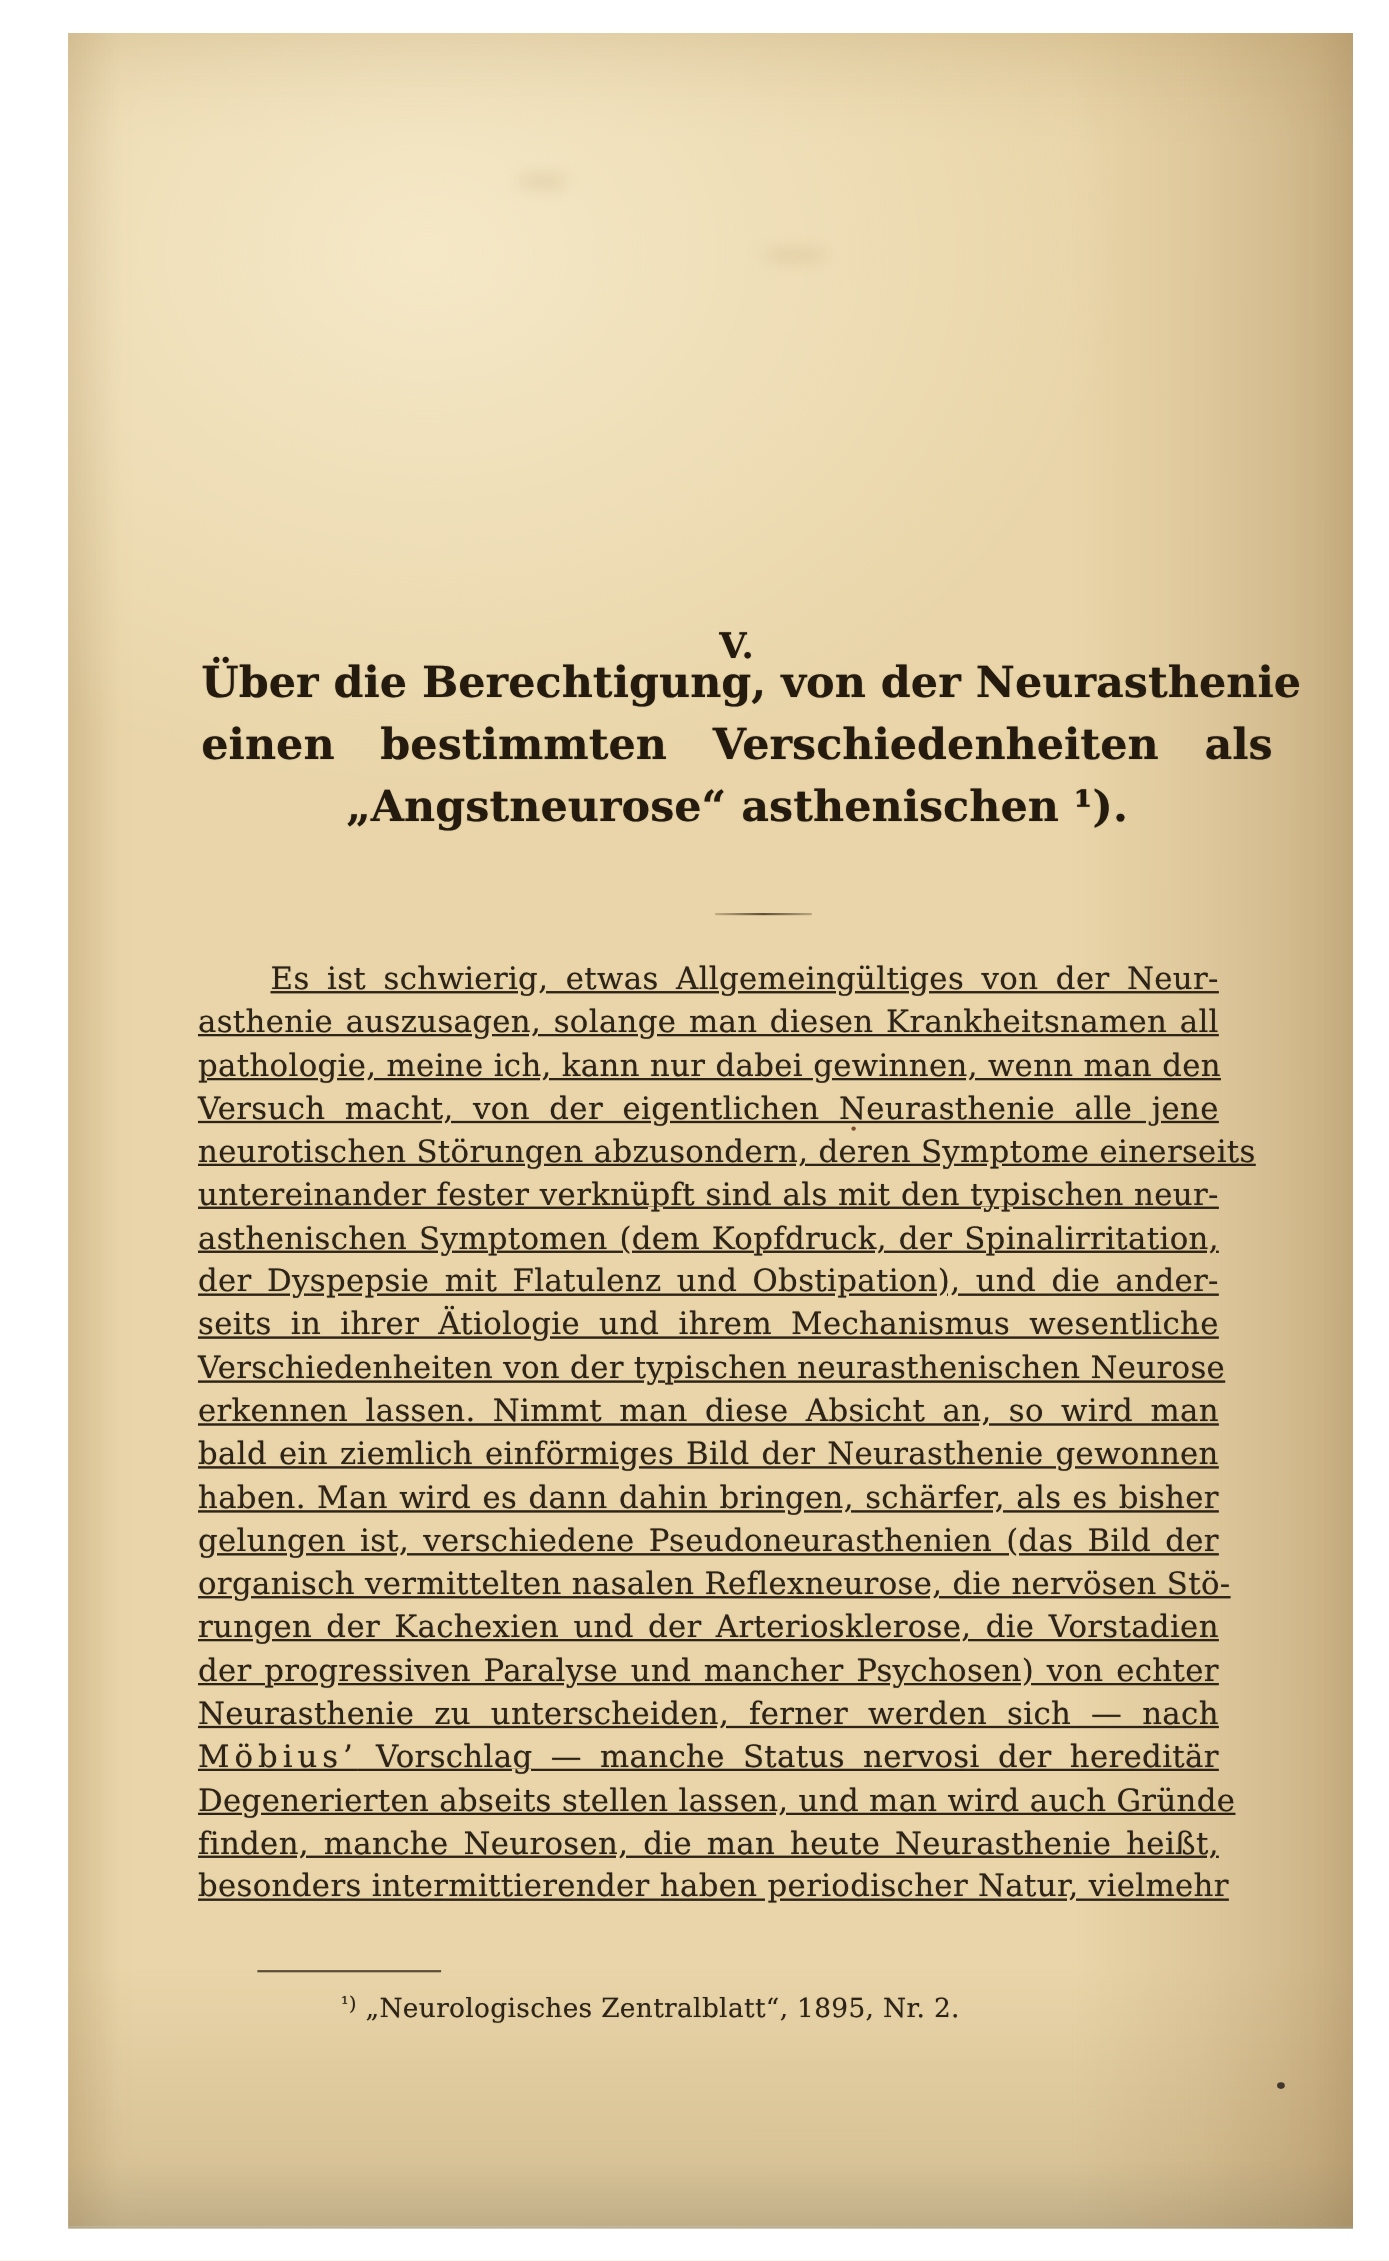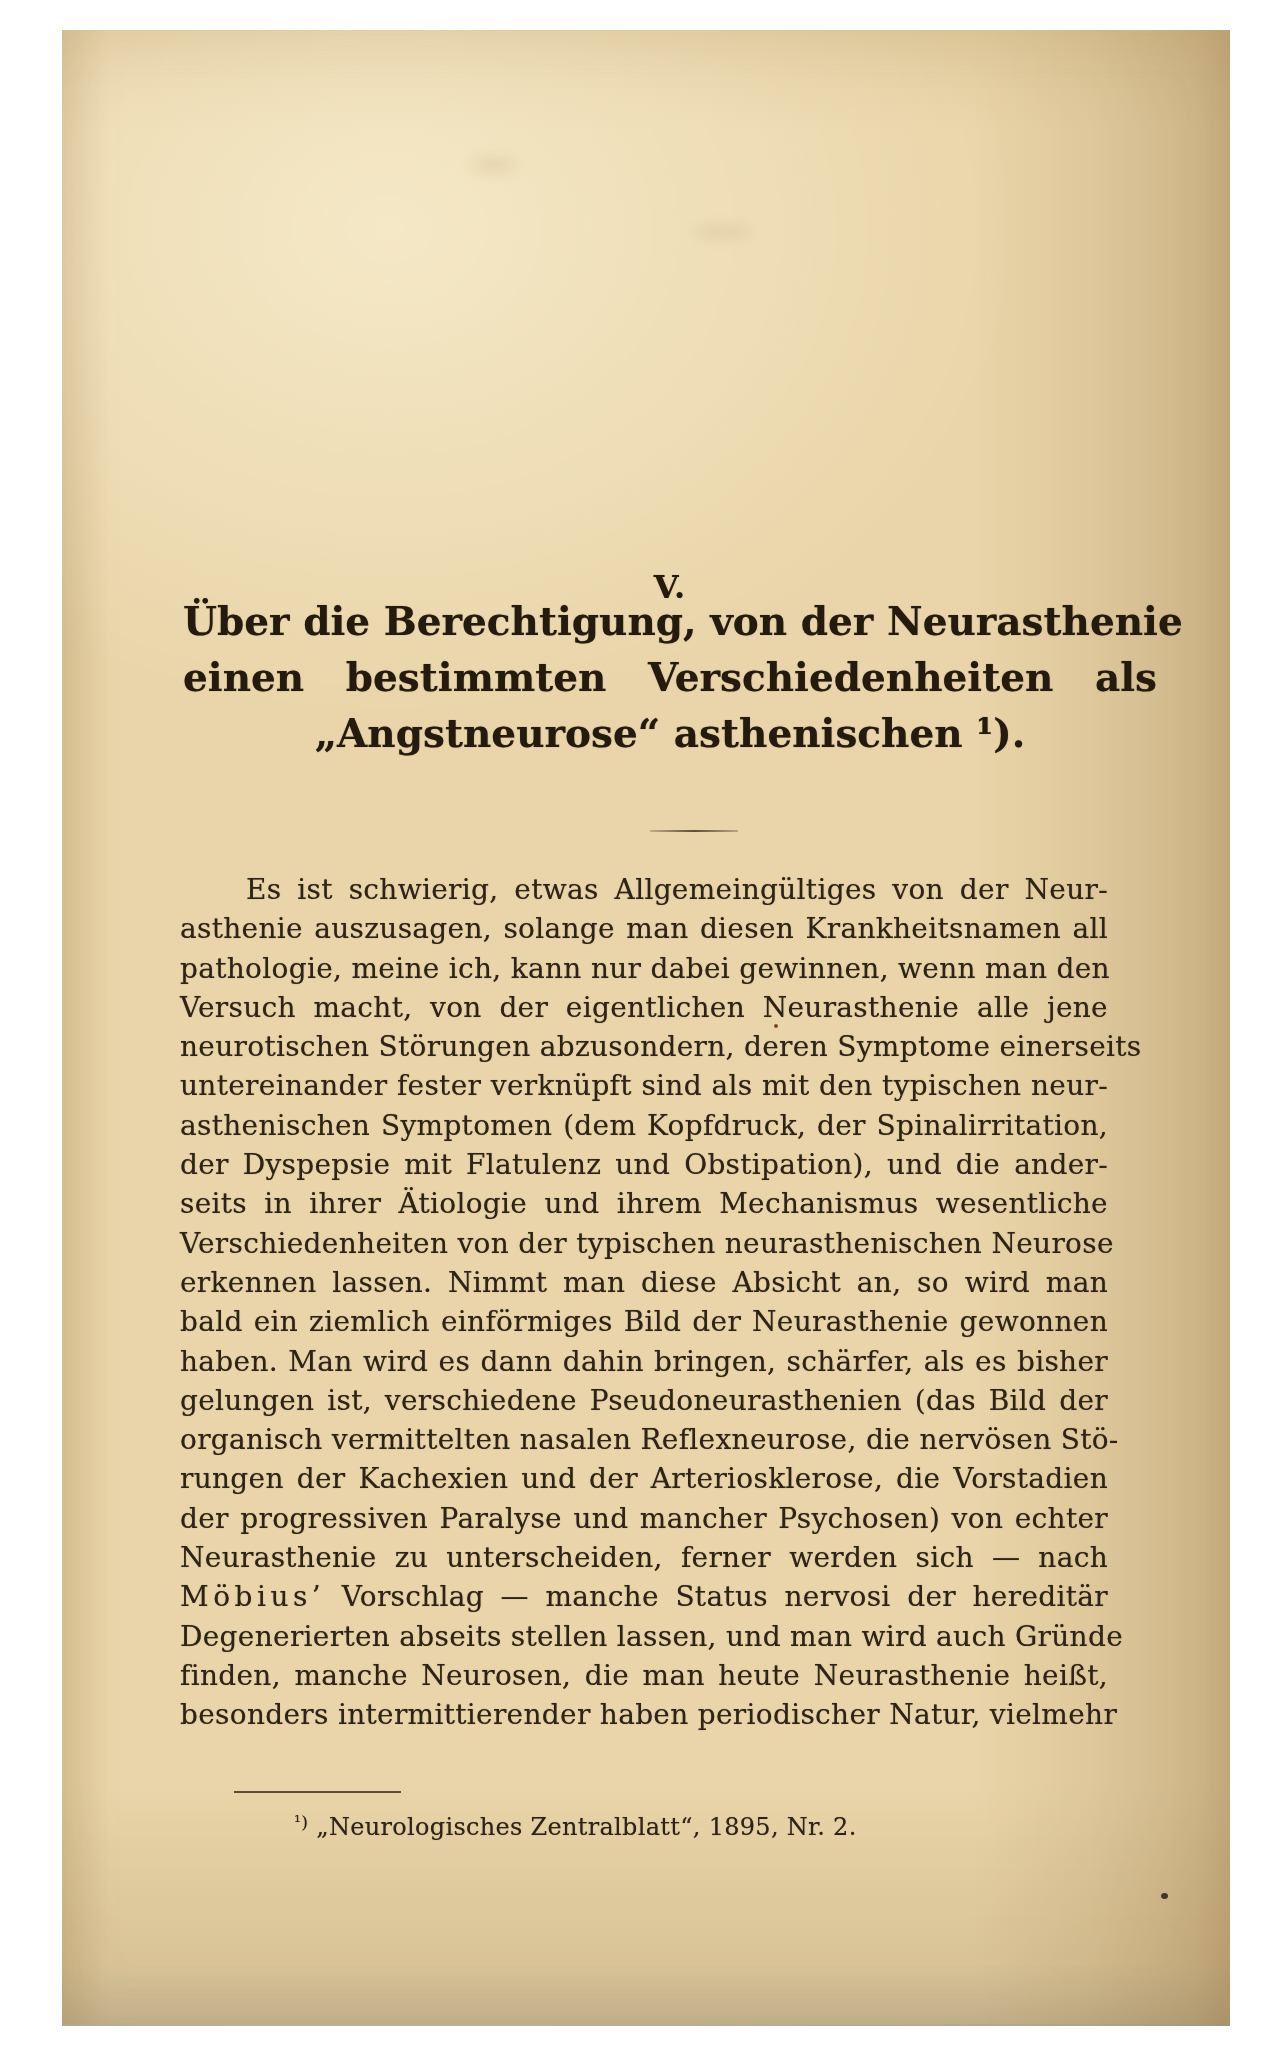--- a/index.html
+++ b/index.html
@@ -53,30 +53,31 @@
   }
 
   .body { position: absolute; left: 118px; top: 840px; width: 928px; }
   .text-line {
     height: 39.3px; line-height: 39.3px;
     font-size: 28px; color: #2d2316;
     letter-spacing: 0.3px;
     text-align: justify; text-align-last: justify;
     white-space: nowrap;
     text-shadow: 0 0 0.9px rgba(50,38,22,0.5);
+    text-decoration: underline;
   }
   .text-line.indent { padding-left: 66px; width: 862px; }
   .sperr { letter-spacing: 4.5px; }
 
   .fnrule {
     position: absolute; left: 172px; top: 1761px; width: 167px; height: 2px;
     background: rgba(55,42,26,0.8);
   }
   .footnote {
-    position: absolute; left: 232px; top: 1776px;
+    position: absolute; left: 248px; top: 1776px;
     font-size: 24px; line-height: 32px; color: #2d2316;
     letter-spacing: 0.3px;
     text-shadow: 0 0 0.8px rgba(50,38,22,0.5);
     white-space: nowrap;
   }
   .fnmarker { font-size: 0.72em; vertical-align: 0.4em; }
 
   .speck { position: absolute; border-radius: 50%; background: #42372a; }
   .sp1 { left: 1099px; top: 1863px; width: 7px; height: 6px; }
   .sp2 { left: 712px; top: 994px; width: 4px; height: 4px; background: #7a4a2e; }

